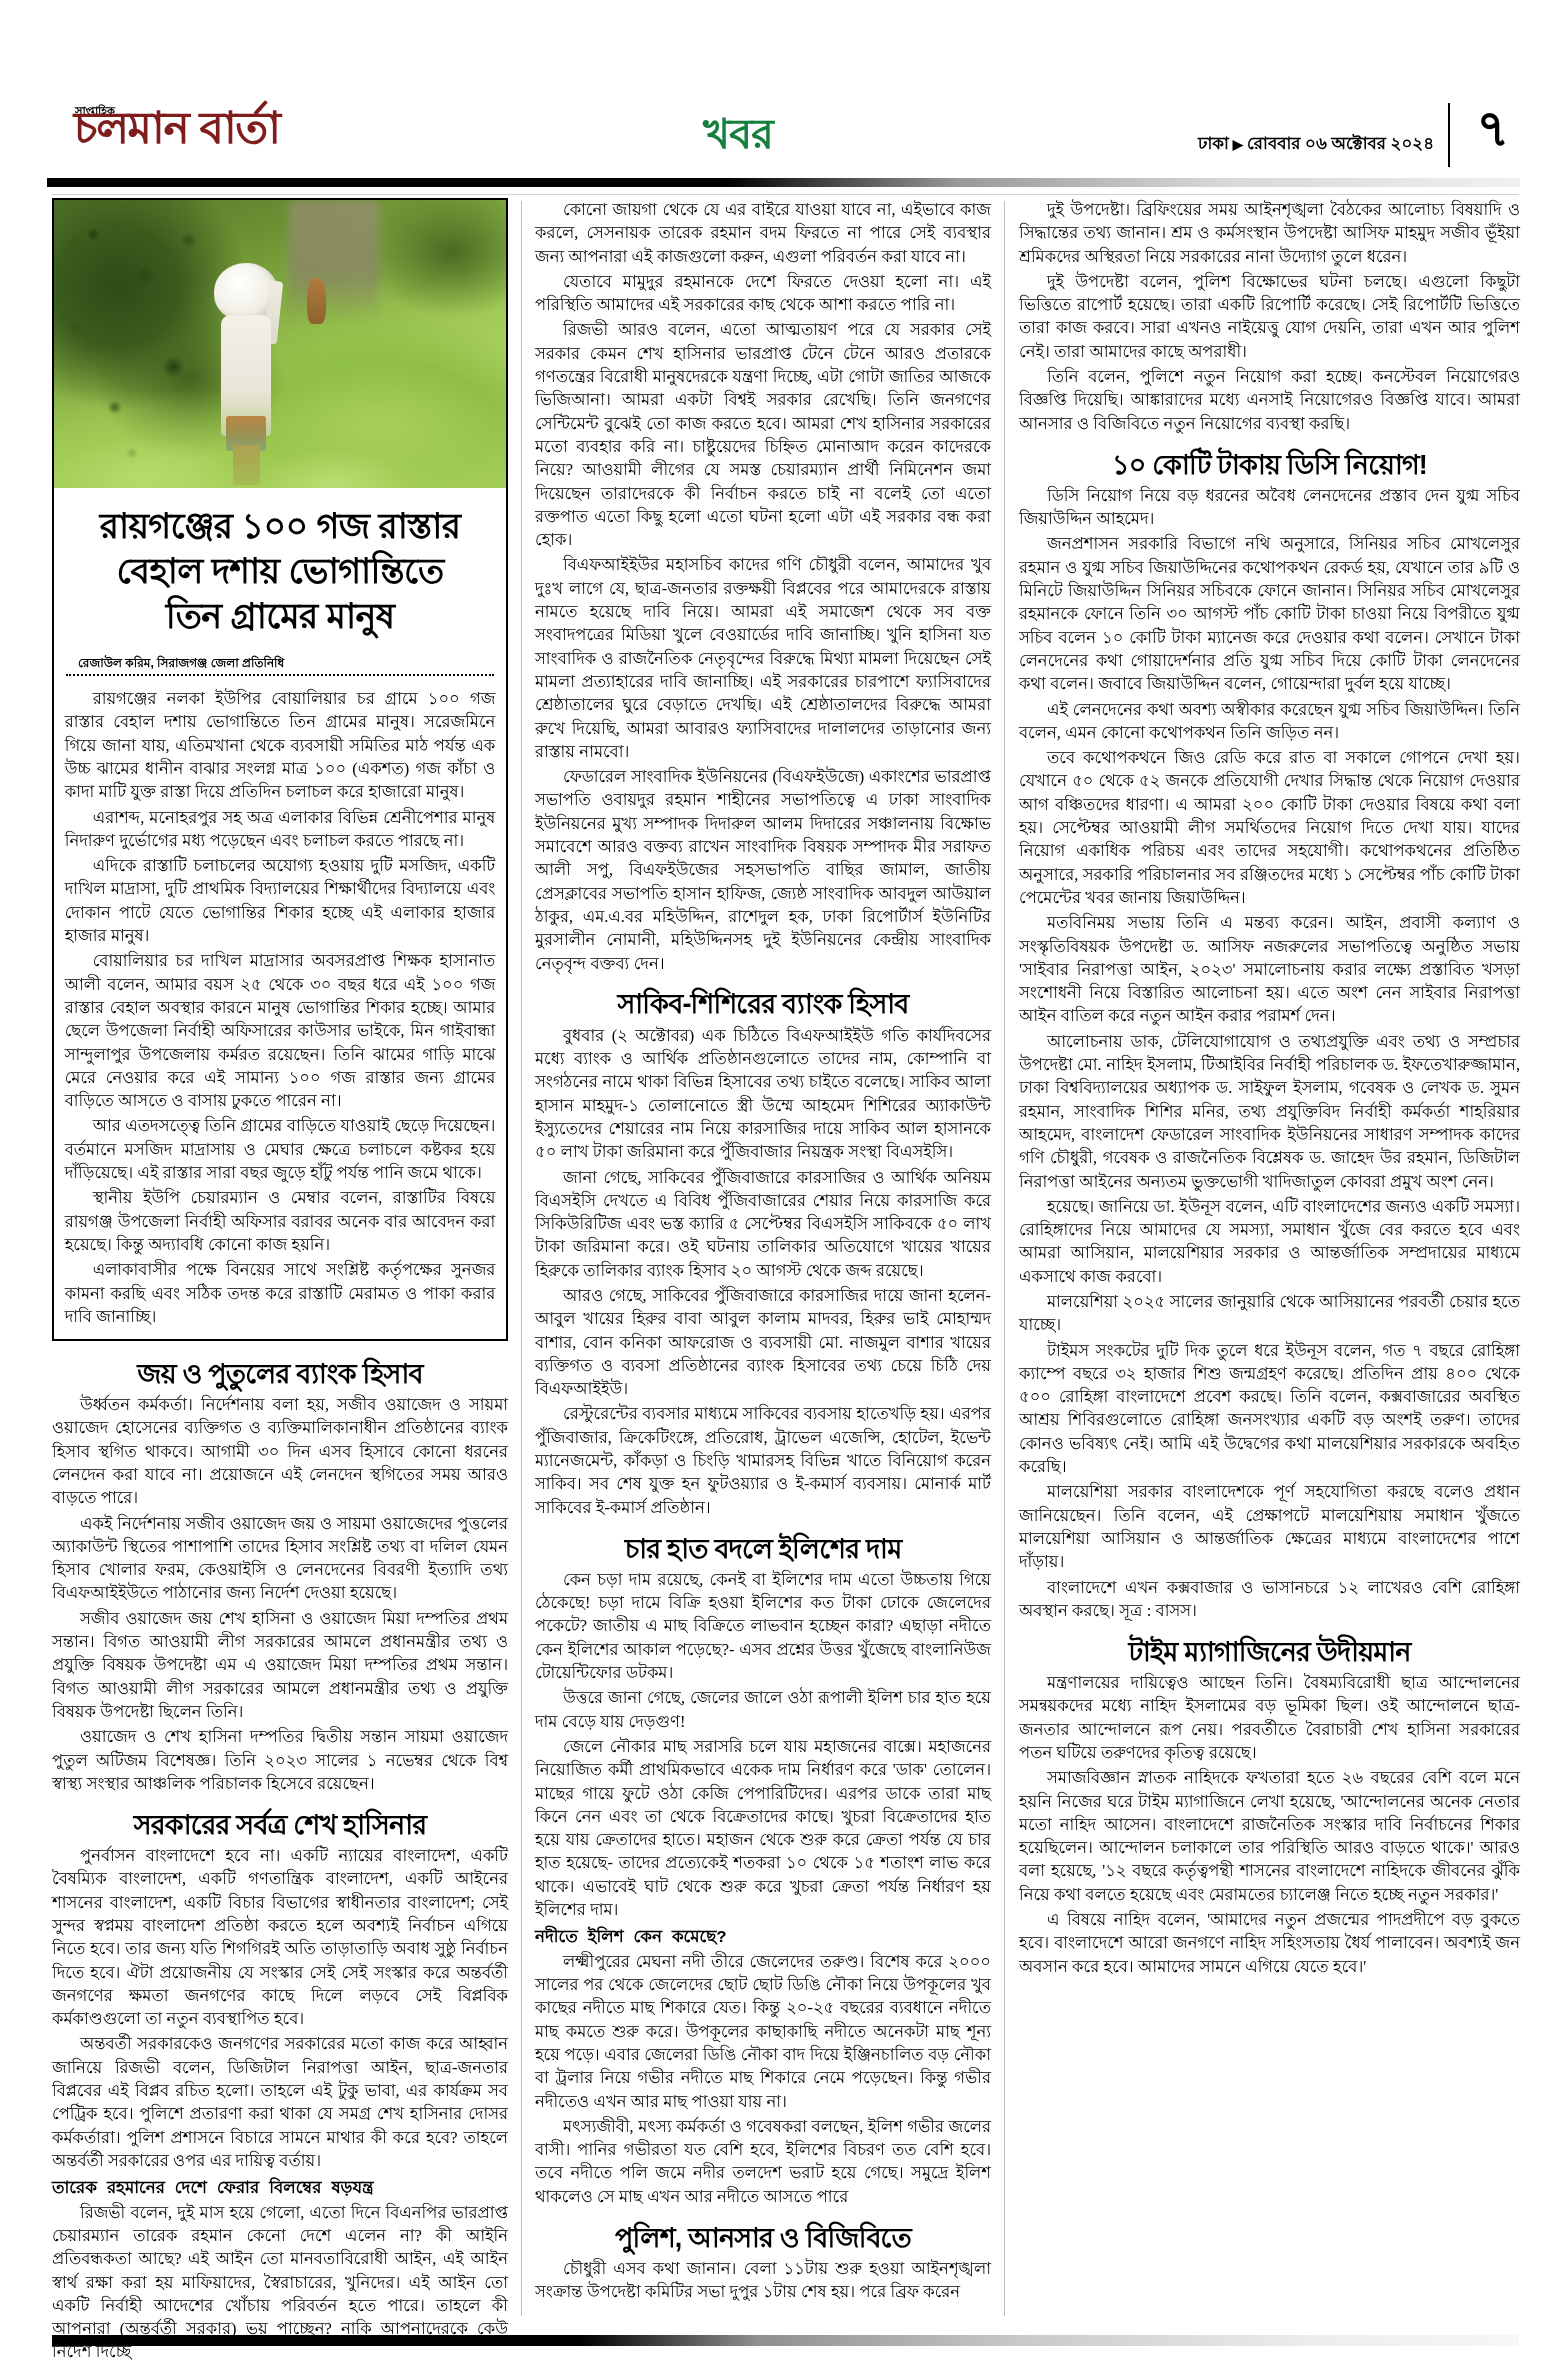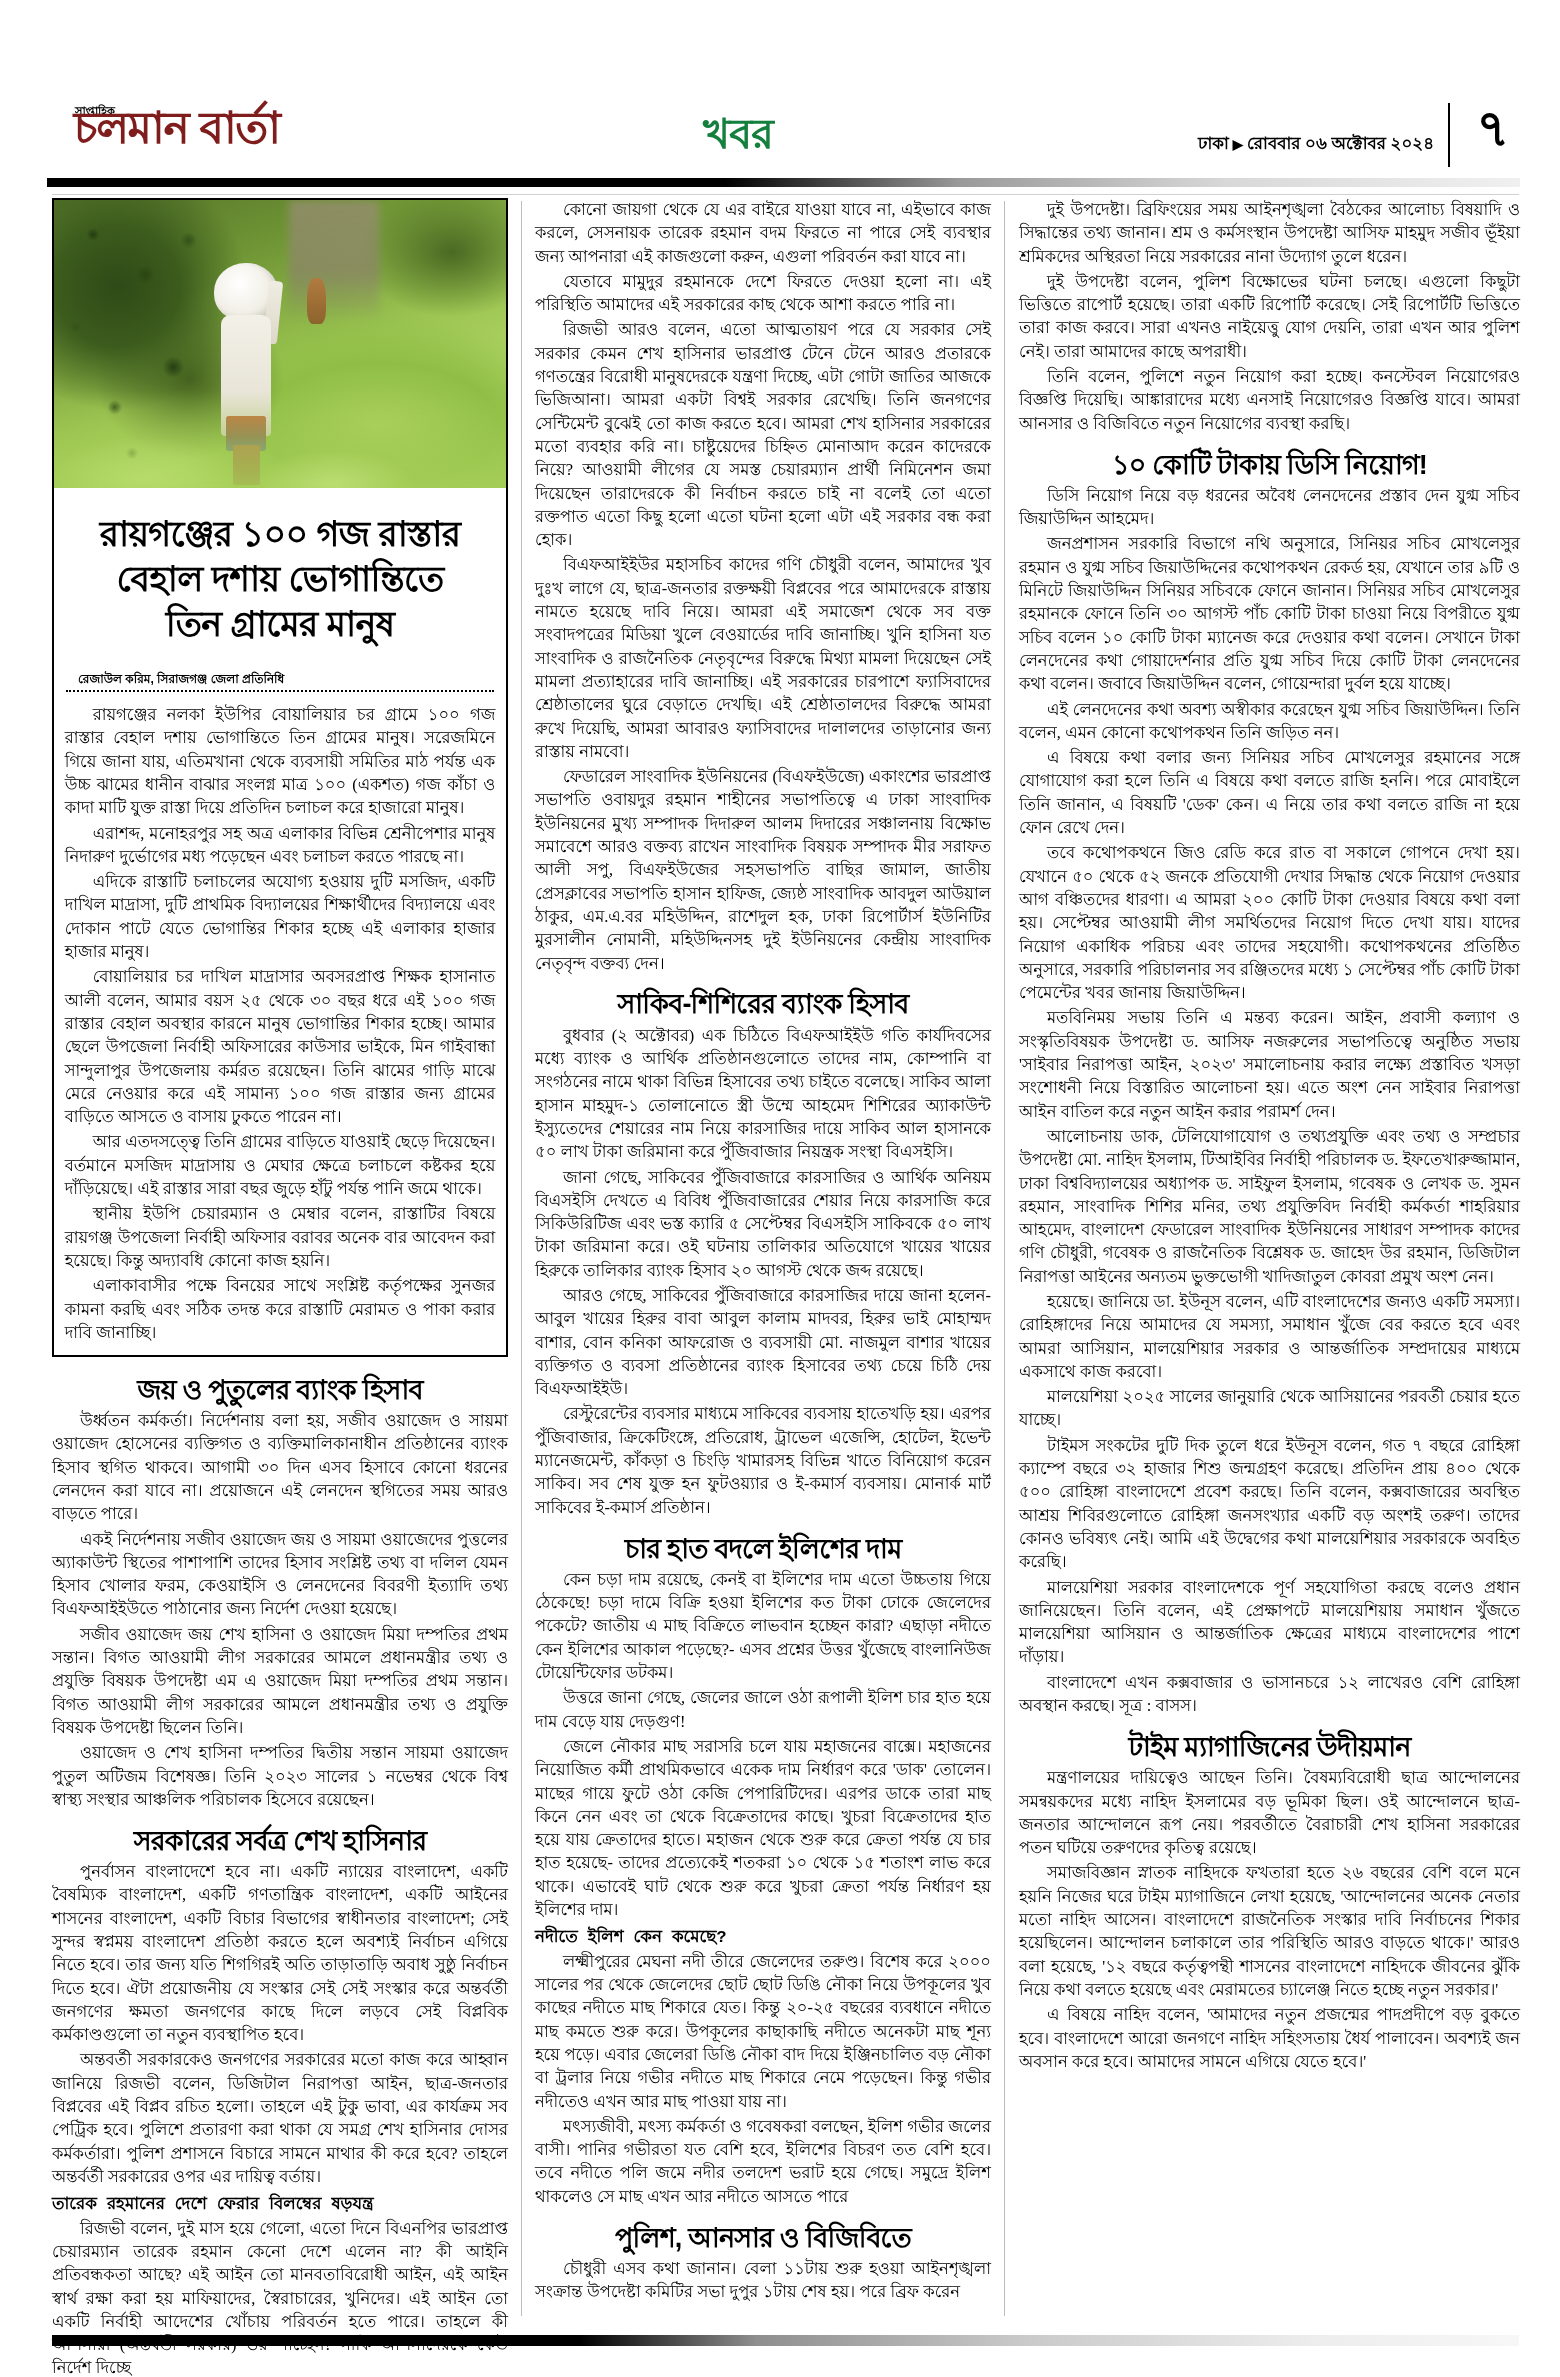--- a/index.html
+++ b/index.html
@@ -218,21 +218,21 @@
   }
 
   .lead-headline {
     text-align: center;
     font-family: "Liberation Sans", sans-serif;
     font-weight: 700;
     font-size: 35px;
     line-height: 1.28;
     letter-spacing: -0.7px;
     padding: 12px 9.4px 8px 9.4px;
-    margin: 12px;
+    margin: 4px;
   }
   .lead-byline {
     font-family: "Liberation Sans", sans-serif;
     font-weight: 700;
     font-size: 12px;
     padding: 4px 12px 0 12px;
     border-bottom: 2px dotted #000;
     display: block;
     margin: 0 12px 10.7px 12px;
     width: auto;
@@ -381,21 +381,20 @@
 
   <div class="col" id="col3">
     <div id="col3-flow">
         <p class="body">দুই উপদেষ্টা। ব্রিফিংয়ের সময় আইনশৃঙ্খলা বৈঠকের আলোচ্য বিষয়াদি ও সিদ্ধান্তের তথ্য জানান। শ্রম ও কর্মসংস্থান উপদেষ্টা আসিফ মাহমুদ সজীব ভূঁইয়া শ্রমিকদের অস্থিরতা নিয়ে সরকারের নানা উদ্যোগ তুলে ধরেন।</p>
         <p class="body">দুই উপদেষ্টা বলেন, পুলিশ বিক্ষোভের ঘটনা চলছে। এগুলো কিছুটা ভিত্তিতে রাপোর্ট হয়েছে। তারা একটি রিপোর্টি করেছে। সেই রিপোর্টটি ভিত্তিতে তারা কাজ করবে। সারা এখনও নাইয়েত্তু যোগ দেয়নি, তারা এখন আর পুলিশ নেই। তারা আমাদের কাছে অপরাধী।</p>
         <p class="body">তিনি বলেন, পুলিশে নতুন নিয়োগ করা হচ্ছে। কনস্টেবল নিয়োগেরও বিজ্ঞপ্তি দিয়েছি। আঙ্কারাদের মধ্যে এনসাই নিয়োগেরও বিজ্ঞপ্তি যাবে। আমরা আনসার ও বিজিবিতে নতুন নিয়োগের ব্যবস্থা করছি।</p>
         <h2 class="sub">১০ কোটি টাকায় ডিসি নিয়োগ!</h2>
         <p class="body">ডিসি নিয়োগ নিয়ে বড় ধরনের অবৈধ লেনদেনের প্রস্তাব দেন যুগ্ম সচিব জিয়াউদ্দিন আহমেদ।</p>
         <p class="body">জনপ্রশাসন সরকারি বিভাগে নথি অনুসারে, সিনিয়র সচিব মোখলেসুর রহমান ও যুগ্ম সচিব জিয়াউদ্দিনের কথোপকথন রেকর্ড হয়, যেখানে তার ৯টি ও মিনিটে জিয়াউদ্দিন সিনিয়র সচিবকে ফোনে জানান। সিনিয়র সচিব মোখলেসুর রহমানকে ফোনে তিনি ৩০ আগস্ট পাঁচ কোটি টাকা চাওয়া নিয়ে বিপরীতে যুগ্ম সচিব বলেন ১০ কোটি টাকা ম্যানেজ করে দেওয়ার কথা বলেন। সেখানে টাকা লেনদেনের কথা গোয়াদের্শনার প্রতি যুগ্ম সচিব দিয়ে কোটি টাকা লেনদেনের কথা বলেন। জবাবে জিয়াউদ্দিন বলেন, গোয়েন্দারা দুর্বল হয়ে যাচ্ছে।</p>
         <p class="body">এই লেনদেনের কথা অবশ্য অস্বীকার করেছেন যুগ্ম সচিব জিয়াউদ্দিন। তিনি বলেন, এমন কোনো কথোপকথন তিনি জড়িত নন।</p>
-        <p class="body">এ বিষয়ে কথা বলার জন্য সিনিয়র সচিব মোখলেসুর রহমানের সঙ্গে যোগাযোগ করা হলে তিনি এ বিষয়ে কথা বলতে রাজি হননি। পরে মোবাইলে তিনি জানান, এ বিষয়টি 'ডেক' কেন। এ নিয়ে তার কথা বলতে রাজি না হয়ে ফোন রেখে দেন।</p>
         <p class="body">তবে কথোপকথনে জিও রেডি করে রাত বা সকালে গোপনে দেখা হয়। যেখানে ৫০ থেকে ৫২ জনকে প্রতিযোগী দেখার সিদ্ধান্ত থেকে নিয়োগ দেওয়ার আগ বঞ্চিতদের ধারণা। এ আমরা ২০০ কোটি টাকা দেওয়ার বিষয়ে কথা বলা হয়। সেপ্টেম্বর আওয়ামী লীগ সমর্থিতদের নিয়োগ দিতে দেখা যায়। যাদের নিয়োগ একাধিক পরিচয় এবং তাদের সহযোগী। কথোপকথনের প্রতিষ্ঠিত অনুসারে, সরকারি পরিচালনার সব রঞ্জিতদের মধ্যে ১ সেপ্টেম্বর পাঁচ কোটি টাকা পেমেন্টের খবর জানায় জিয়াউদ্দিন।</p>
         <p class="body">মতবিনিময় সভায় তিনি এ মন্তব্য করেন। আইন, প্রবাসী কল্যাণ ও সংস্কৃতিবিষয়ক উপদেষ্টা ড. আসিফ নজরুলের সভাপতিত্বে অনুষ্ঠিত সভায় 'সাইবার নিরাপত্তা আইন, ২০২৩' সমালোচনায় করার লক্ষ্যে প্রস্তাবিত খসড়া সংশোধনী নিয়ে বিস্তারিত আলোচনা হয়। এতে অংশ নেন সাইবার নিরাপত্তা আইন বাতিল করে নতুন আইন করার পরামর্শ দেন।</p>
         <p class="body">আলোচনায় ডাক, টেলিযোগাযোগ ও তথ্যপ্রযুক্তি এবং তথ্য ও সম্প্রচার উপদেষ্টা মো. নাহিদ ইসলাম, টিআইবির নির্বাহী পরিচালক ড. ইফতেখারুজ্জামান, ঢাকা বিশ্ববিদ্যালয়ের অধ্যাপক ড. সাইফুল ইসলাম, গবেষক ও লেখক ড. সুমন রহমান, সাংবাদিক শিশির মনির, তথ্য প্রযুক্তিবিদ নির্বাহী কর্মকর্তা শাহরিয়ার আহমেদ, বাংলাদেশ ফেডারেল সাংবাদিক ইউনিয়নের সাধারণ সম্পাদক কাদের গণি চৌধুরী, গবেষক ও রাজনৈতিক বিশ্লেষক ড. জাহেদ উর রহমান, ডিজিটাল নিরাপত্তা আইনের অন্যতম ভুক্তভোগী খাদিজাতুল কোবরা প্রমুখ অংশ নেন।</p>
         <p class="body">হয়েছে। জানিয়ে ডা. ইউনূস বলেন, এটি বাংলাদেশের জন্যও একটি সমস্যা। রোহিঙ্গাদের নিয়ে আমাদের যে সমস্যা, সমাধান খুঁজে বের করতে হবে এবং আমরা আসিয়ান, মালয়েশিয়ার সরকার ও আন্তর্জাতিক সম্প্রদায়ের মাধ্যমে একসাথে কাজ করবো।</p>
         <p class="body">মালয়েশিয়া ২০২৫ সালের জানুয়ারি থেকে আসিয়ানের পরবর্তী চেয়ার হতে যাচ্ছে।</p>
         <p class="body">টাইমস সংকটের দুটি দিক তুলে ধরে ইউনূস বলেন, গত ৭ বছরে রোহিঙ্গা ক্যাম্পে বছরে ৩২ হাজার শিশু জন্মগ্রহণ করেছে। প্রতিদিন প্রায় ৪০০ থেকে ৫০০ রোহিঙ্গা বাংলাদেশে প্রবেশ করছে। তিনি বলেন, কক্সবাজারের অবস্থিত আশ্রয় শিবিরগুলোতে রোহিঙ্গা জনসংখ্যার একটি বড় অংশই তরুণ। তাদের কোনও ভবিষ্যৎ নেই। আমি এই উদ্বেগের কথা মালয়েশিয়ার সরকারকে অবহিত করেছি।</p>
         <p class="body">মালয়েশিয়া সরকার বাংলাদেশকে পূর্ণ সহযোগিতা করছে বলেও প্রধান জানিয়েছেন। তিনি বলেন, এই প্রেক্ষাপটে মালয়েশিয়ায় সমাধান খুঁজতে মালয়েশিয়া আসিয়ান ও আন্তর্জাতিক ক্ষেত্রের মাধ্যমে বাংলাদেশের পাশে দাঁড়ায়।</p>
         <p class="body">বাংলাদেশে এখন কক্সবাজার ও ভাসানচরে ১২ লাখেরও বেশি রোহিঙ্গা অবস্থান করছে। সূত্র : বাসস।</p>
         <h2 class="sub">টাইম ম্যাগাজিনের উদীয়মান</h2>
         <p class="body">মন্ত্রণালয়ের দায়িত্বেও আছেন তিনি। বৈষম্যবিরোধী ছাত্র আন্দোলনের সমন্বয়কদের মধ্যে নাহিদ ইসলামের বড় ভূমিকা ছিল। ওই আন্দোলনে ছাত্র-জনতার আন্দোলনে রূপ নেয়। পরবর্তীতে বৈরাচারী শেখ হাসিনা সরকারের পতন ঘটিয়ে তরুণদের কৃতিত্ব রয়েছে।</p>

